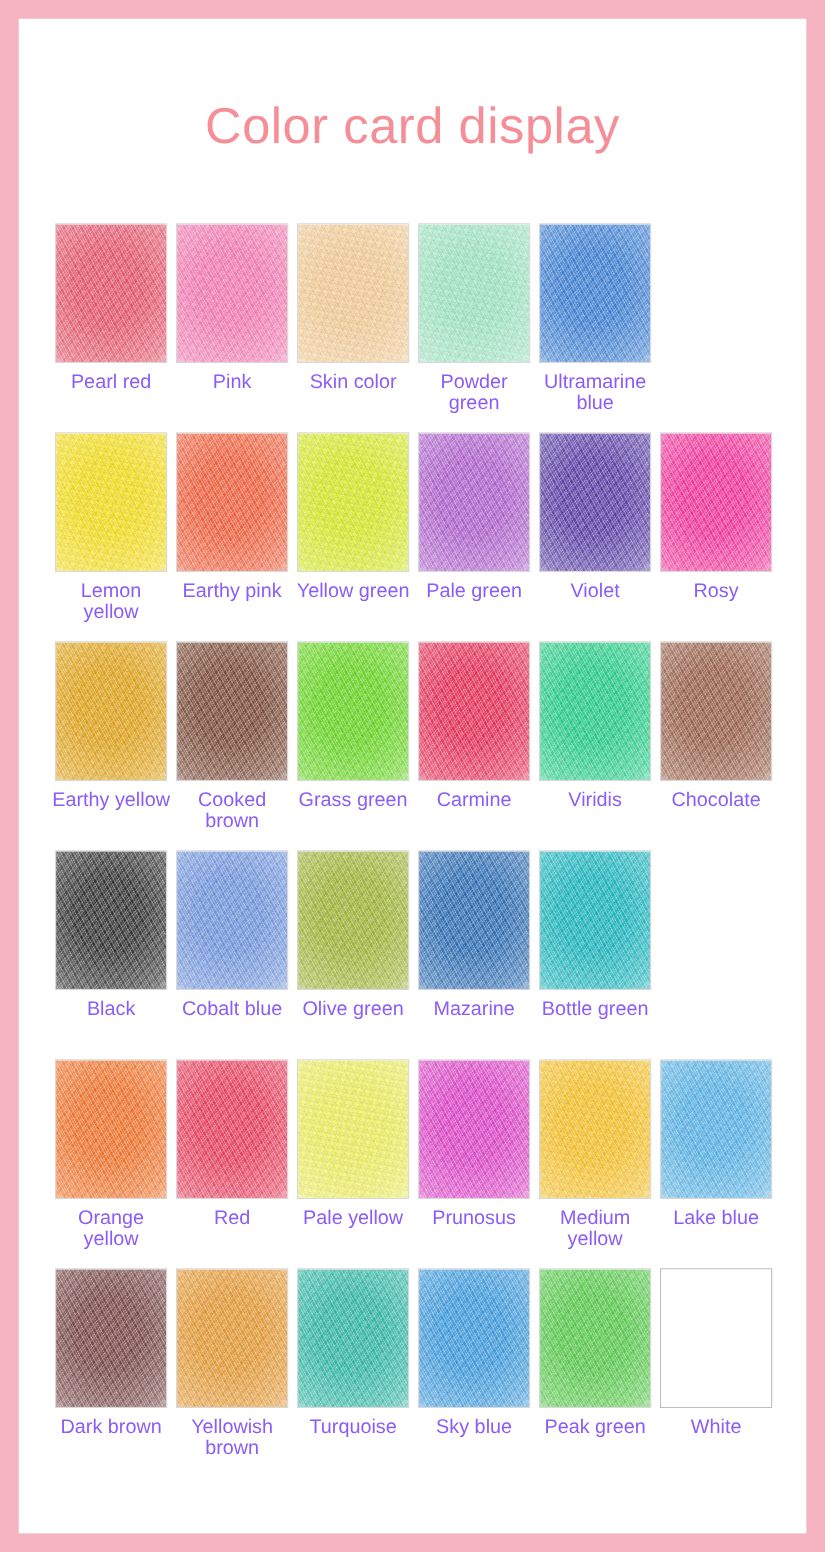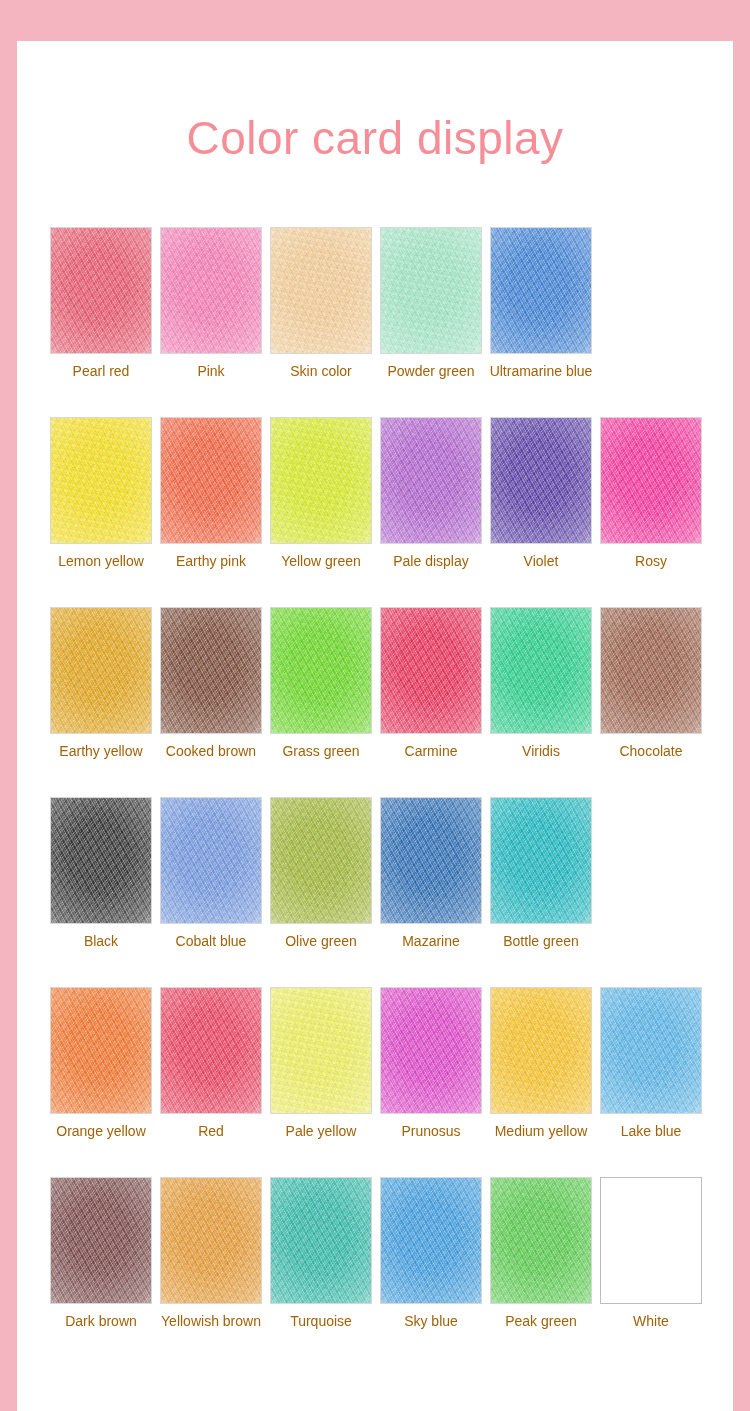--- a/index.html
+++ b/index.html
@@ -13,21 +13,20 @@
     font-family: "Liberation Sans", sans-serif;
     overflow: hidden;
   }
 
   .page-frame {
     position: absolute;
     left: 0; top: 0;
     width: 750px;
     height: 1057px;
     background: #f4b4c0;
-    margin-top: 24px;
   }
 
   .page-inner {
     position: absolute;
     left: 17px;
     top: 17px;
     width: 716px;
     height: 1377px;
     background: #ffffff;
   }
@@ -150,23 +149,23 @@
         rgba(255,255,255,0.55) 100%);
     mix-blend-mode: screen;
     opacity: 0.75;
   }
 
   .swatch-chip.is-white .fill { background-color: #ffffff; }
   .swatch-chip.is-white { border-color: #bdbdbd; }
 
   .swatch-label {
     margin-top: 8px;
-    font-size: 14px;
+    font-size: 18px;
     line-height: 19px;
-    color: #a16207;
+    color: #8b5cf6;
     text-align: center;
     width: 110px;
     font-family: "Liberation Sans", sans-serif;
   }
 </style>
 </head>
 <body>
 
 <div class="page-frame">
   <div class="page-inner">
@@ -258,21 +257,21 @@
             <div class="swatch-label">Yellow green</div>
           </div>
           <div class="swatch-cell">
             <div class="swatch-chip" style="--c: #b061cf;">
               <div class="fill"></div>
               <div class="tex1"></div>
               <div class="tex2"></div>
               <div class="tex3"></div>
               <div class="edge"></div>
             </div>
-            <div class="swatch-label">Pale display</div>
+            <div class="swatch-label">Pale green</div>
           </div>
           <div class="swatch-cell">
             <div class="swatch-chip" style="--c: #5a3fa8;">
               <div class="fill"></div>
               <div class="tex1"></div>
               <div class="tex2"></div>
               <div class="tex3"></div>
               <div class="edge"></div>
             </div>
             <div class="swatch-label">Violet</div>

